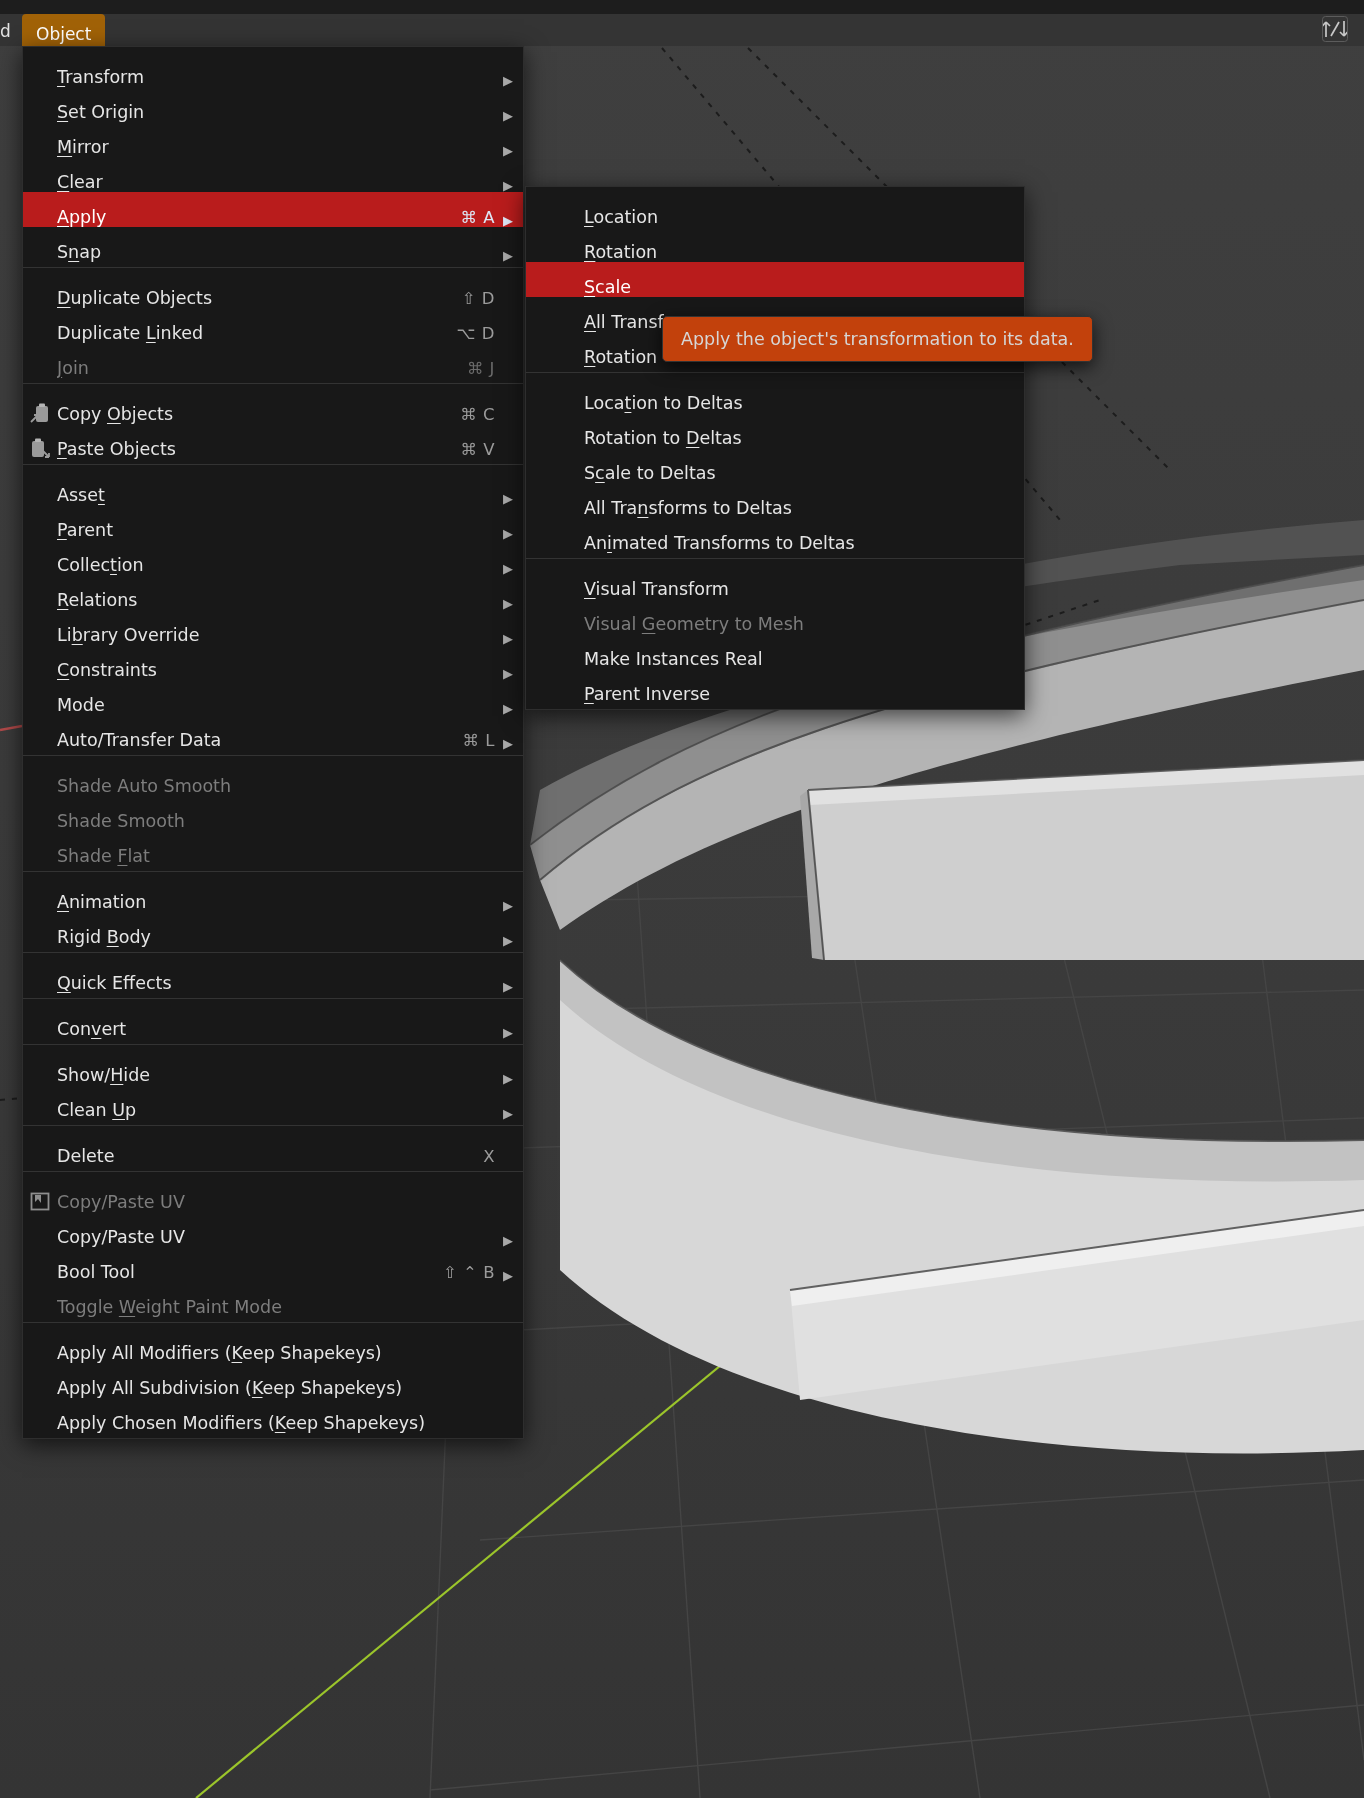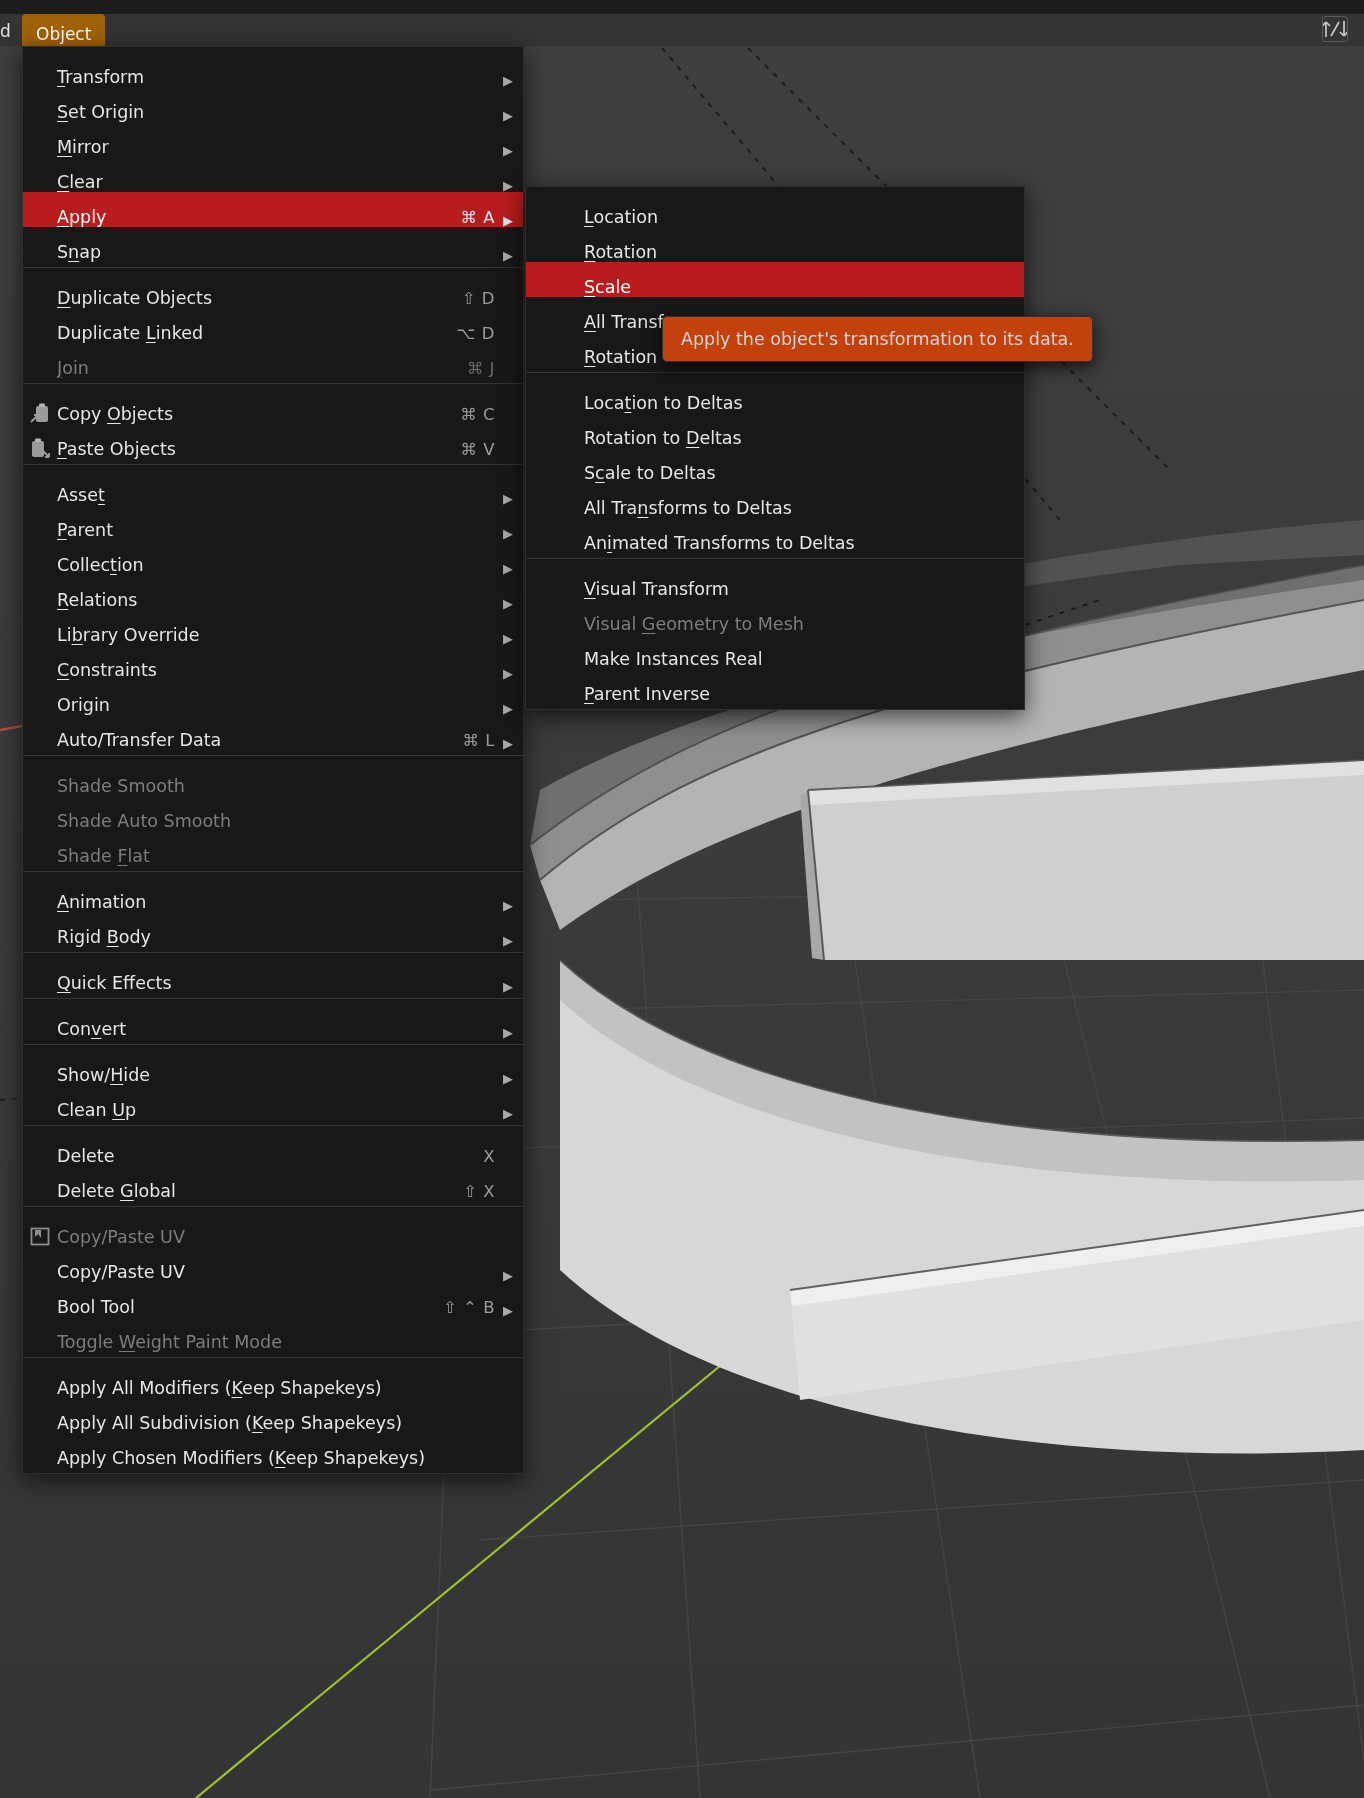--- a/index.html
+++ b/index.html
@@ -309,38 +309,38 @@
         <span class="lbl">Li<span class="u">b</span>rary Override</span>
         <span class="arrow">▶</span>
       </div>
       <div class="mi">
         <span class="ic"></span>
         <span class="lbl"><span class="u">C</span>onstraints</span>
         <span class="arrow">▶</span>
       </div>
       <div class="mi">
         <span class="ic"></span>
-        <span class="lbl">Origin</span>
+        <span class="lbl">Mode</span>
         <span class="arrow">▶</span>
       </div>
       <div class="mi">
         <span class="ic"></span>
         <span class="lbl">Auto/Transfer Data</span>
         <span class="sc">⌘ L</span>
         <span class="arrow">▶</span>
       </div>
       <div class="sep"></div>
       <div class="mi disabled">
         <span class="ic"></span>
+        <span class="lbl">Shade Auto Smooth</span>
+        <span class="arrow empty">▶</span>
+      </div>
+      <div class="mi disabled">
+        <span class="ic"></span>
         <span class="lbl">Shade Smooth</span>
-        <span class="arrow empty">▶</span>
-      </div>
-      <div class="mi disabled">
-        <span class="ic"></span>
-        <span class="lbl">Shade Auto Smooth</span>
         <span class="arrow empty">▶</span>
       </div>
       <div class="mi disabled">
         <span class="ic"></span>
         <span class="lbl">Shade <span class="u">F</span>lat</span>
         <span class="arrow empty">▶</span>
       </div>
       <div class="sep"></div>
       <div class="mi">
         <span class="ic"></span>
@@ -373,26 +373,20 @@
       <div class="mi">
         <span class="ic"></span>
         <span class="lbl">Clean <span class="u">U</span>p</span>
         <span class="arrow">▶</span>
       </div>
       <div class="sep"></div>
       <div class="mi">
         <span class="ic"></span>
         <span class="lbl">Delete</span>
         <span class="sc">X</span>
-        <span class="arrow empty">▶</span>
-      </div>
-      <div class="mi">
-        <span class="ic"></span>
-        <span class="lbl">Delete <span class="u">G</span>lobal</span>
-        <span class="sc">⇧ X</span>
         <span class="arrow empty">▶</span>
       </div>
       <div class="sep"></div>
       <div class="mi disabled">
         <span class="ic">
           <svg width="22" height="21" viewBox="0 0 22 21">
             <rect x="2.5" y="2.5" width="17" height="16" stroke="#8e8e8e" stroke-width="1.8" fill="none"></rect>
             <path d="M6 4 L6 11 L9 8 L12 12 L12 4 Z" fill="#8e8e8e"></path>
           </svg>
         </span>

